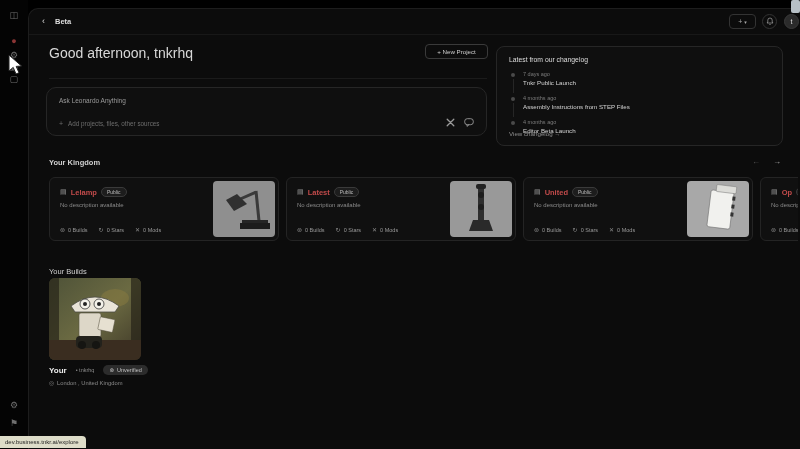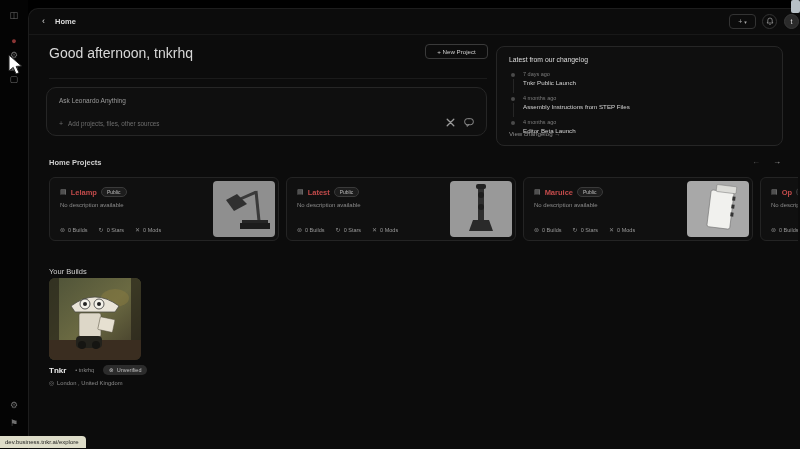--- a/index.html
+++ b/index.html
@@ -62,21 +62,21 @@
   <div class="side-ic" style="top:62px">▣</div>
   <div class="side-ic" style="top:74px">▢</div>
   <div class="side-ic" style="top:400px">⚙</div>
   <div class="side-ic" style="top:418px">⚑</div>
 </div>
 
 <div id="main" class="abs">
 
   <div id="header">
     <span class="abs white" style="left:13px; top:7px; font-size:9px; cursor:pointer">‹</span>
-    <span class="abs white" style="left:26px; top:8px; font-size:7.5px; font-weight:bold">Home</span>
+    <span class="abs white" style="left:26px; top:8px; font-size:7.5px; font-weight:bold">Beta</span>
 
     <div class="hbtn" style="left:700px; width:27px; border:1px solid #333; border-radius:4px; font-size:7px; gap:2px">
       <span>+</span>
         <span style="font-size:5px">▾</span>
     </div>
     <div class="hbtn circle" style="left:733px">
       <svg width="8" height="9" viewBox="0 0 8 9">
         <path d="M1 6 L1.8 5 V3.2 A2.2 2.2 0 0 1 6.2 3.2 V5 L7 6 Z" fill="none" stroke="#a8a8a8" stroke-width="0.7"></path>
         <path d="M3.2 7 A0.9 0.9 0 0 0 4.8 7" fill="none" stroke="#a8a8a8" stroke-width="0.7"></path>
       </svg>
@@ -127,21 +127,21 @@
       </div>
       <div class="cl-item">
         <span class="cl-dot"></span>
         <div class="cl-time">4 months ago</div>
         <div class="cl-title">Editor Beta Launch</div>
       </div>
     </div>
     <div class="abs" style="left:12px; bottom:8px; font-size:6.2px; color:#8f8f8f; cursor:pointer">View changelog →</div>
   </div>
 
-  <div class="abs" style="left:20px; top:149px; font-size:7.5px; color:#cfcfcf; font-weight:bold">Home Projects</div>
+  <div class="abs" style="left:20px; top:149px; font-size:7.5px; color:#cfcfcf; font-weight:bold">Your Kingdom</div>
   <span class="abs" style="left:723px; top:148px; font-size:8px; color:#555; cursor:pointer">←</span>
   <span class="abs" style="left:744px; top:148px; font-size:8px; color:#a8a8a8; cursor:pointer">→</span>
 
   <div id="cards">
 
     <div class="card">
       <div class="card-body">
         <div class="card-head">
           <span class="p-icon">▤</span>
           <span class="p-name">Lelamp</span>
@@ -207,21 +207,21 @@
           <circle cx="31" cy="26" r="3" fill="#1d1d1d"></circle>
           <polygon points="23,39 39,39 43,50 19,50" fill="#2a2a2a"></polygon>
         </svg>
       </div>
     </div>
 
     <div class="card">
       <div class="card-body">
         <div class="card-head">
           <span class="p-icon">▤</span>
-          <span class="p-name">Maruice</span>
+          <span class="p-name">United</span>
           <span class="badge">Public</span>
         </div>
         <div class="p-desc">No description available</div>
         <div class="stats">
           <span class="stat">
               <span class="g">⊛</span>
               <span>0 Builds</span>
             </span>
           <span class="stat">
               <span class="g">↻</span>
@@ -289,21 +289,21 @@
       <circle cx="50" cy="26" r="2" fill="#222"></circle>
       <rect x="30" y="35" width="22" height="24" rx="2" fill="#ddd7c8" stroke="#55503f" stroke-width="0.6"></rect>
       <rect x="50" y="40" width="15" height="13" rx="1" fill="#e6e0d1" transform="rotate(12 57 46)" stroke="#55503f" stroke-width="0.5"></rect>
       <rect x="27" y="58" width="26" height="12" rx="4" fill="#23221c"></rect>
       <circle cx="33" cy="67" r="4" fill="#151512"></circle>
       <circle cx="47" cy="67" r="4" fill="#151512"></circle>
     </svg>
   </div>
 
   <div class="abs" style="left:20px; top:356px; display:flex; align-items:center; gap:9px">
-    <span style="font-size:8px; font-weight:bold; color:#ececec">Tnkr</span>
+    <span style="font-size:8px; font-weight:bold; color:#ececec">Your</span>
     <span style="font-size:5.5px; color:#8a8a8a">
       <span>•</span>
       <span>tnkrhq</span>
     </span>
     <span class="vbadge">
       <span>⊗</span>
       <span>Unverified</span>
     </span>
   </div>
   <div class="abs" style="left:20px; top:371px; font-size:5.8px; color:#8a8a8a; display:flex; gap:3px; align-items:center">

